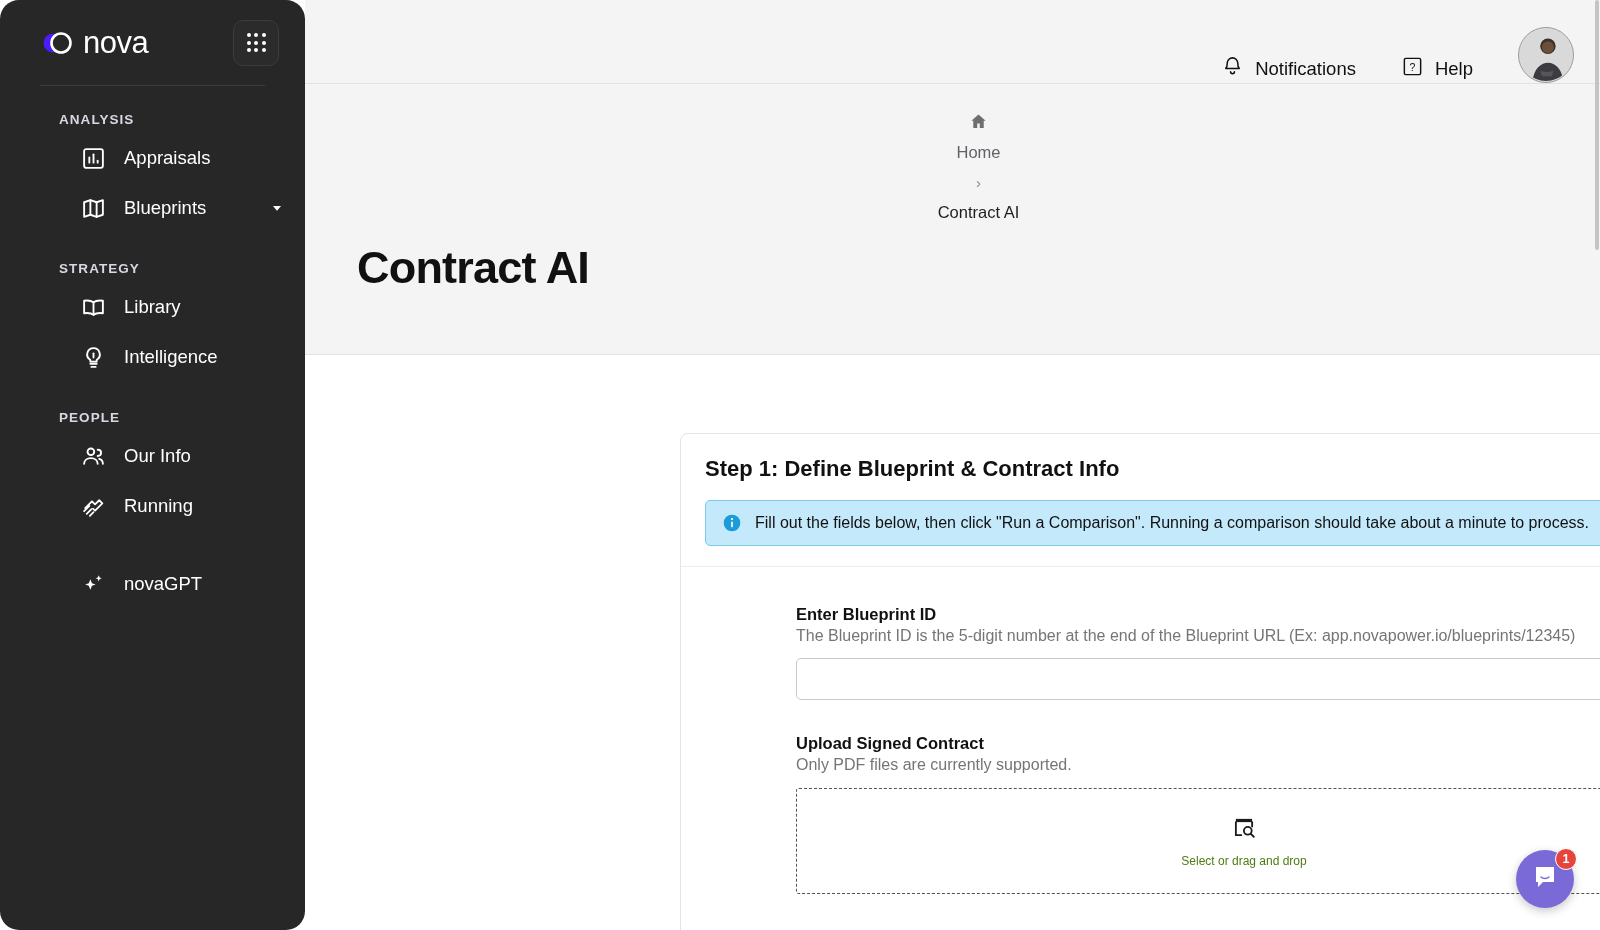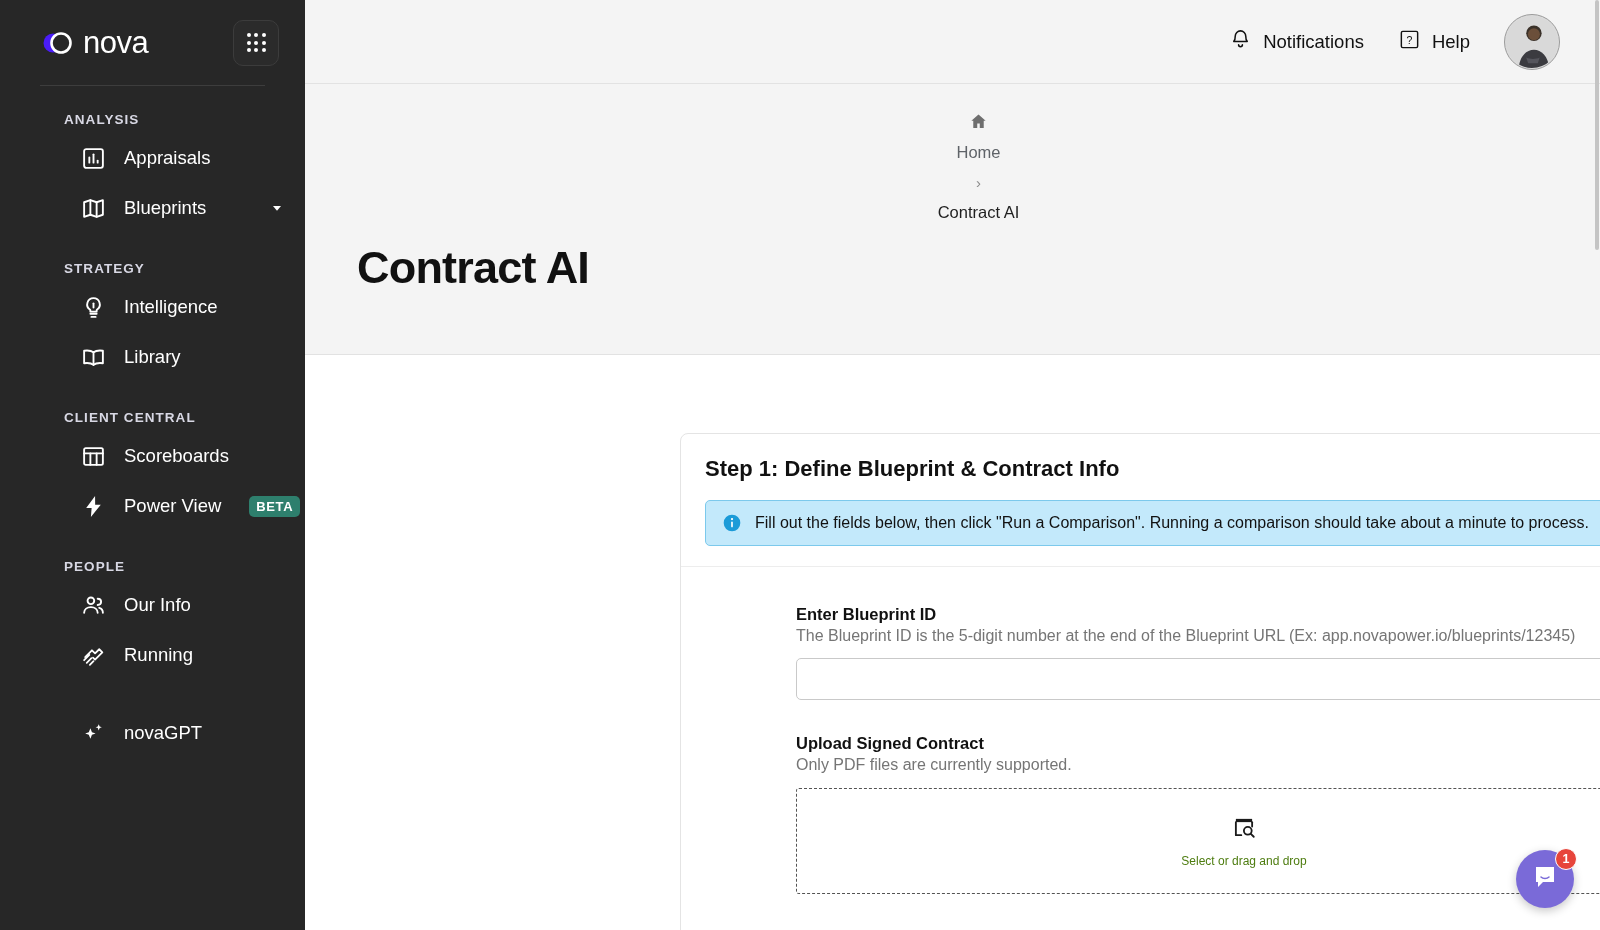--- a/index.html
+++ b/index.html
@@ -12,20 +12,21 @@
   }
   .app { display: flex; width: 1600px; height: 930px; position: relative; }
 
   
   .sidebar {
     width: 305px; min-width: 305px; height: 930px;
     background: #272727;
     color: #ffffff;
     position: relative;
     overflow: hidden;
+    border-radius: 19px;
   }
   .sb-top {
     height: 85px;
     display: flex; align-items: center; justify-content: space-between;
     padding: 0 26px 0 40px;
   }
   .logo { display: flex; align-items: center; gap: 9px; }
   .logo-mark { width: 34px; height: 34px; position: relative; }
   .logo-text {
     font-size: 31px; font-weight: 400; letter-spacing: -0.5px;
@@ -37,22 +38,23 @@
     display: flex; align-items: center; justify-content: center;
     cursor: pointer;
   }
   .dots { display: grid; grid-template-columns: repeat(3, 4px); gap: 3.5px; }
   .dots i { width: 4px; height: 4px; border-radius: 50%; background: #ffffff; display: block; }
   .sb-divider { height: 1px; background: #3d3d3d; margin: 0 40px; }
 
   .sb-scroll { padding-top: 26px; }
   .sb-section-label {
     font-size: 13.5px; font-weight: 700; letter-spacing: 1.05px;
-    color: #d8d8e4; padding: 0 0 0 64px; margin-bottom: 6px;
+    color: #d8d8e4; padding: 0 0 0 43px; margin-bottom: 6px;
     text-transform: uppercase;
+    margin-left: 16px;
   }
   .sb-group { margin-bottom: 28px; }
   .sb-item {
     display: flex; align-items: center;
     height: 50px; padding-left: 80px; padding-right: 20px;
     gap: 18px; cursor: pointer; position: relative;
   }
   .sb-ico { width: 26px; height: 26px; flex: 0 0 26px; display: flex; align-items: center; justify-content: center; }
   .sb-ico svg { width: 25px; height: 25px; display: block; }
   .sb-label { font-size: 18.5px; color: #ffffff; white-space: nowrap; }
@@ -62,22 +64,22 @@
     font-size: 13px; font-weight: 700; letter-spacing: .6px;
     padding: 3px 7px; border-radius: 5px; margin-left: 10px;
   }
 
   
   .main { flex: 1; height: 930px; position: relative; background: #ffffff; overflow: hidden; }
 
   .topbar {
     height: 84px; background: #f4f4f4;
     border-bottom: 1px solid #e2e2e2;
-    display: flex; align-items: center; justify-content: flex-end;
-    padding-right: 40px; gap: 0;
+    display: flex; align-items: flex-end; justify-content: flex-end;
+    padding-right: 26px; gap: 11px;
   }
   .top-action {
     display: flex; align-items: center; gap: 11px;
     margin-left: 34px; cursor: pointer; color: #111111;
     font-size: 18.5px;
   }
   .avatar {
     width: 56px; height: 56px; border-radius: 50%;
     margin-left: 34px; border: 1.5px solid #9b9b9b;
     background: #dcdcdc; overflow: hidden; position: relative;
@@ -241,66 +243,41 @@
           </span>
         </div>
       </div>
 
       <div class="sb-group">
         <div class="sb-section-label">STRATEGY</div>
 
         <div class="sb-item">
           <span class="sb-ico">
             <svg viewBox="0 0 24 24" fill="none" stroke="#ffffff" stroke-width="1.8" stroke-linecap="round" stroke-linejoin="round">
+                <path d="M12 7C10 5.5 7 5 3 5.5v12C7 17 10 17.5 12 19"></path>
+                <path d="M12 7c2-1.5 5-2 9-1.5v12c-4-.5-7 0-9 1.5"></path>
+                <line x1="12" y1="7" x2="12" y2="19"></line>
+              </svg>
+          </span>
+          <span class="sb-label">Library</span>
+        </div>
+
+        <div class="sb-item">
+          <span class="sb-ico">
+            <svg viewBox="0 0 24 24" fill="none" stroke="#ffffff" stroke-width="1.8" stroke-linecap="round" stroke-linejoin="round">
                 <path d="M9 18h6"></path>
                 <path d="M10 21h4"></path>
                 <path d="M12 3a6 6 0 0 0-3.5 10.9c.4.3.5.8.5 1.1v1h6v-1c0-.3.1-.8.5-1.1A6 6 0 0 0 12 3z"></path>
                 <line x1="12" y1="8" x2="12" y2="12"></line>
               </svg>
           </span>
           <span class="sb-label">Intelligence</span>
         </div>
-
-        <div class="sb-item">
-          <span class="sb-ico">
-            <svg viewBox="0 0 24 24" fill="none" stroke="#ffffff" stroke-width="1.8" stroke-linecap="round" stroke-linejoin="round">
-                <path d="M12 7C10 5.5 7 5 3 5.5v12C7 17 10 17.5 12 19"></path>
-                <path d="M12 7c2-1.5 5-2 9-1.5v12c-4-.5-7 0-9 1.5"></path>
-                <line x1="12" y1="7" x2="12" y2="19"></line>
-              </svg>
-          </span>
-          <span class="sb-label">Library</span>
-        </div>
-      </div>
-
-      <div class="sb-group">
-        <div class="sb-section-label">CLIENT CENTRAL</div>
-
-        <div class="sb-item">
-          <span class="sb-ico">
-            <svg viewBox="0 0 24 24" fill="none" stroke="#ffffff" stroke-width="1.8" stroke-linecap="round" stroke-linejoin="round">
-                <rect x="3" y="4" width="18" height="16" rx="1.5"></rect>
-                <line x1="3" y1="9" x2="21" y2="9"></line>
-                <line x1="9" y1="9" x2="9" y2="20"></line>
-                <line x1="15" y1="9" x2="15" y2="20"></line>
-              </svg>
-          </span>
-          <span class="sb-label">Scoreboards</span>
-        </div>
-
-        <div class="sb-item">
-          <span class="sb-ico">
-            <svg viewBox="0 0 24 24" fill="#ffffff">
-                <path d="M13.5 2 5 13.5h5.2L9.5 22 19 10.2h-5.4z"></path>
-              </svg>
-          </span>
-          <span class="sb-label">Power View</span>
-          <span class="badge-beta">BETA</span>
-        </div>
-      </div>
+      </div>
+
 
       <div class="sb-group">
         <div class="sb-section-label">PEOPLE</div>
 
         <div class="sb-item">
           <span class="sb-ico">
             <svg viewBox="0 0 24 24" fill="none" stroke="#ffffff" stroke-width="1.8" stroke-linecap="round" stroke-linejoin="round">
                 <circle cx="9.5" cy="7.5" r="3.2"></circle>
                 <path d="M3 19c0-3.3 2.9-5.5 6.5-5.5S16 15.7 16 19"></path>
                 <path d="M16 11.5c1.9 0 3.3-1.3 3.3-3s-1.4-3-3.3-3"></path>

